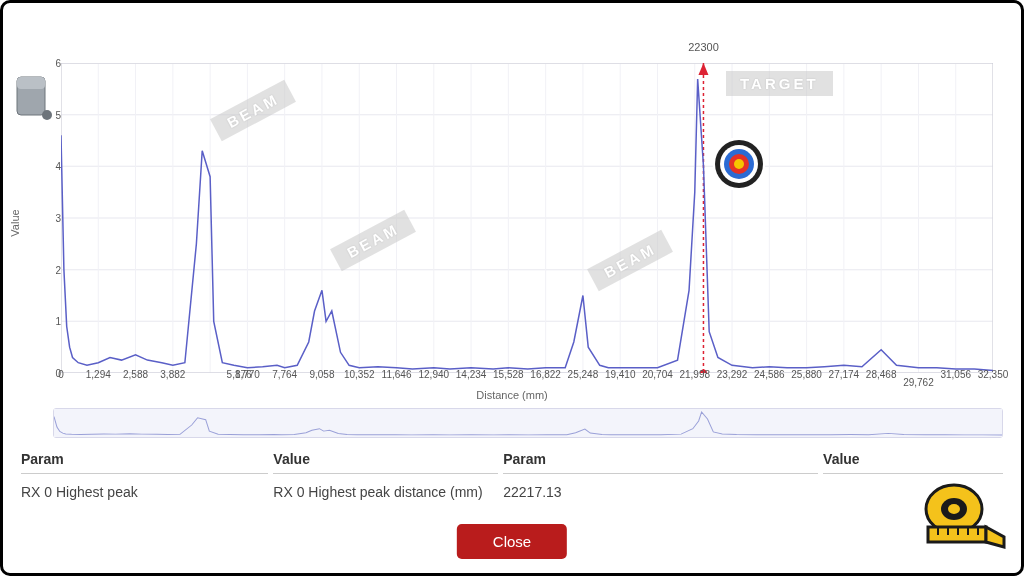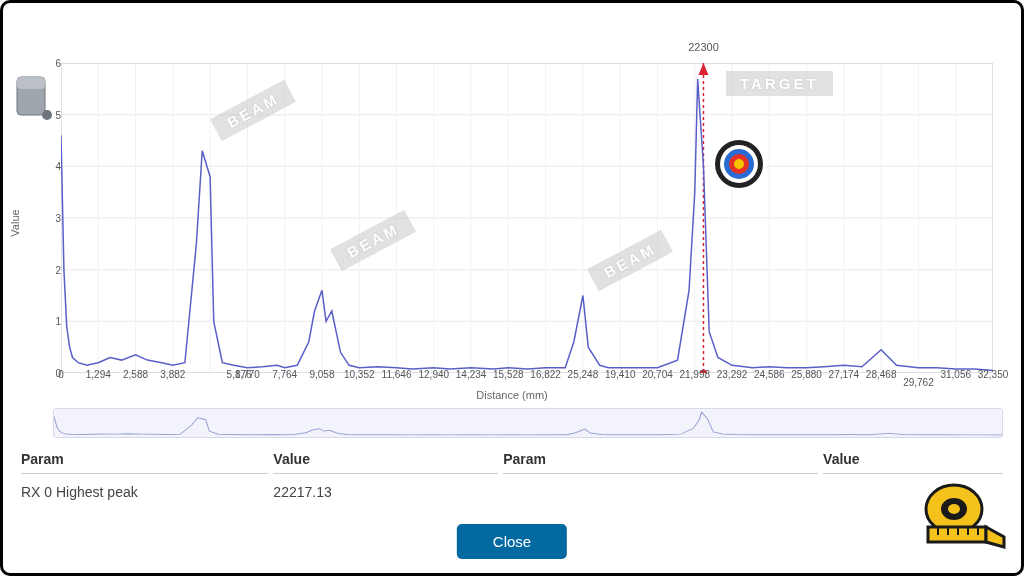--- a/index.html
+++ b/index.html
@@ -87,21 +87,21 @@
     display:grid;
     grid-template-columns: 1.1fr 1fr 1.4fr .8fr;
     column-gap: 5px;
     font-size: 14px;
   }
   .params .hd { font-weight:700; border-bottom:1px solid #ccc; padding-bottom:6px; }
   .params .cell { padding-top:10px; color:#444; }
 
   .close-btn {
     position:absolute; left:50%; bottom:14px; transform:translateX(-50%);
-    background:#0369a1; color:#fff;
+    background:#b91c1c; color:#fff;
     border:none; border-radius:5px;
     padding:9px 36px; font-size:15px;
     cursor:pointer;
   }
 </style>
 </head>
 <body>
 
 <div class="window">
 
@@ -223,20 +223,21 @@
       </svg>
   </div>
 
   <div class="params">
     <div class="hd">Param</div>
     <div class="hd">Value</div>
     <div class="hd">Param</div>
     <div class="hd">Value</div>
 
     <div class="cell">RX 0 Highest peak</div>
+    <div class="cell">RX 0 Highest peak distance (mm)</div>
     <div class="cell">22217.13</div>
   </div>
 
   <div class="tape-icon">
     <svg width="90" height="70" viewBox="0 0 90 70">
       <ellipse cx="38" cy="30" rx="28" ry="24" fill="#f4c21b" stroke="#1a1a1a" stroke-width="3"></ellipse>
       <ellipse cx="38" cy="30" rx="13" ry="11" fill="#1a1a1a"></ellipse>
       <ellipse cx="38" cy="30" rx="6" ry="5" fill="#f4c21b"></ellipse>
       <path d="M12 48 L70 48 L70 63 L12 63 Z" fill="#f4c21b" stroke="#1a1a1a" stroke-width="3"></path>
       <path d="M70 48 L88 58 L88 68 L70 63 Z" fill="#f4c21b" stroke="#1a1a1a" stroke-width="3"></path>

